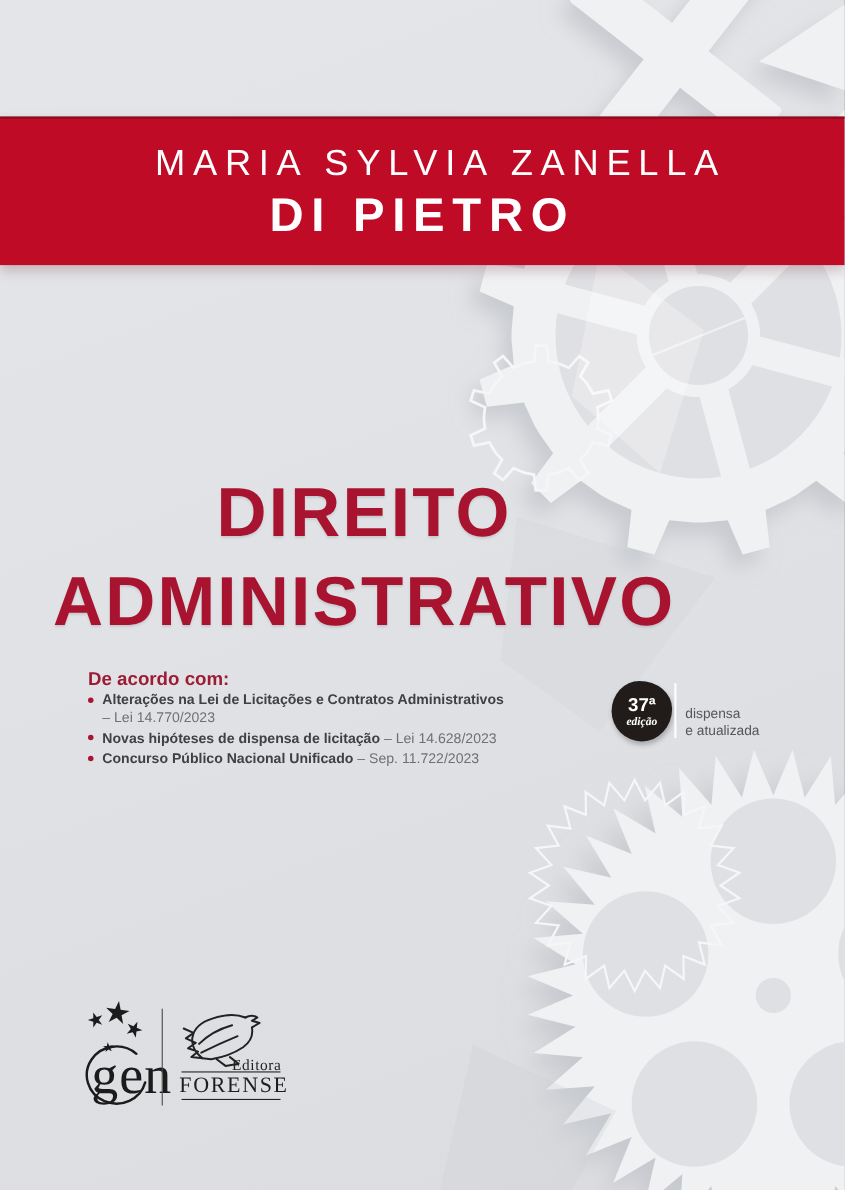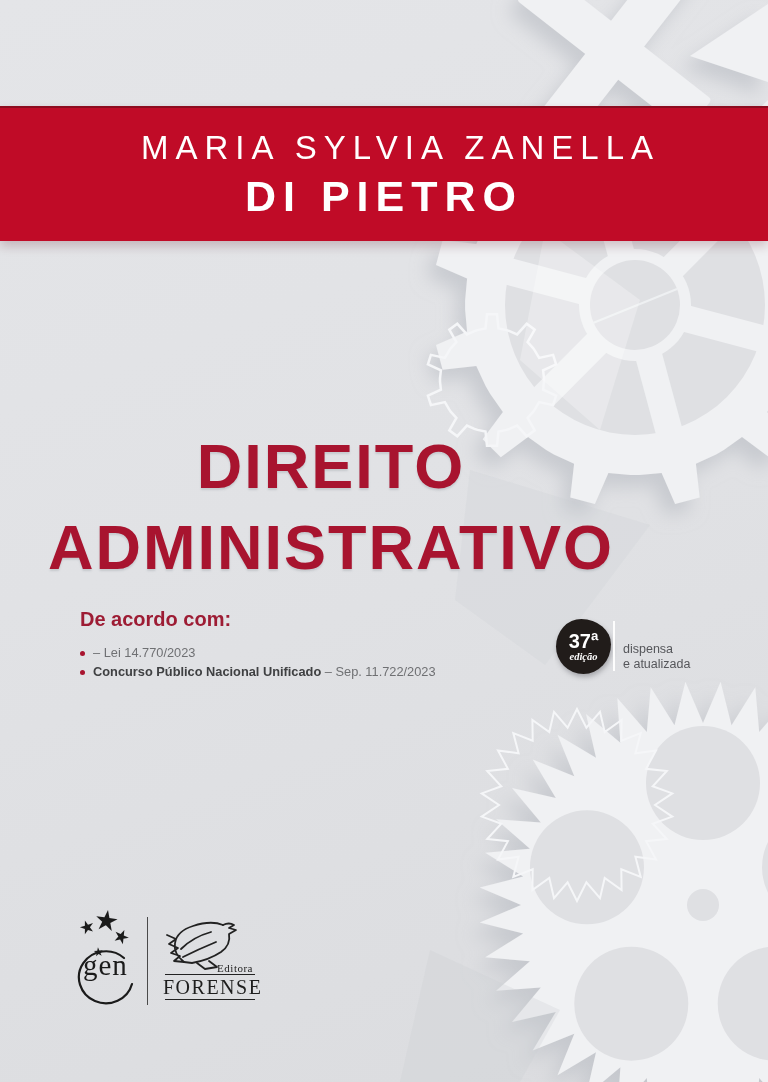--- a/index.html
+++ b/index.html
@@ -29,21 +29,21 @@
 
   
   .title{
     position:absolute;left:0;top:426px;width:662px;text-align:center;
     color:var(--title-red);font-weight:800;font-size:63px;line-height:81px;letter-spacing:2px;
     text-shadow:0 2px 2px rgba(120,130,140,.25);
   }
 
   
   .accordance{position:absolute;left:80px;top:608px;width:490px;}
-  .acc-heading{color:var(--accent-red);font-weight:700;font-size:20px;margin-bottom:14px;}
+  .acc-heading{color:var(--accent-red);font-weight:700;font-size:17px;}
   .acc-list{list-style:none;}
   .acc-list li{
     position:relative;padding-left:13px;margin-bottom:3.5px;
     font-size:12.8px;line-height:15.5px;color:var(--text-dark);
   }
   .acc-list li::before{
     content:"";position:absolute;left:0;top:5.5px;width:5px;height:5px;border-radius:50%;
     background:var(--title-red);
   }
   .acc-bold{font-weight:700;color:var(--text-dark);}
@@ -51,38 +51,38 @@
   .acc-normal.block{display:block;}
 
   
   .edition{position:absolute;left:556px;top:619px;display:flex;}
   .badge{
     width:55px;height:55px;background:var(--badge-black);color:#fff;text-align:center;
     border-radius:46% 54% 50% 50%/50% 46% 54% 50%;
     display:flex;flex-direction:column;justify-content:center;align-items:center;
     box-shadow:1px 3px 5px rgba(60,60,70,.35);
   }
-  .badge-number{font-size:20px;font-weight:800;line-height:20px;letter-spacing:0;}
+  .badge-number{font-size:17px;font-weight:800;line-height:20px;letter-spacing:0;}
   .badge-word{font-size:10.5px;font-style:italic;font-weight:600;line-height:11px;font-family:Liberation Serif, serif;}
   .edition-sep{width:2px;height:50px;background:#fdfdfd;margin:2px 0 0 2px;}
   .edition-note{margin:23px 0 0 8px;font-size:12.5px;line-height:15px;color:var(--note-gray);}
 
   
   .publishers{position:absolute;left:70px;top:903px;width:210px;height:110px;}
   .star{position:absolute;color:var(--ink);line-height:1;}
   .gen-swoosh{position:absolute;left:2px;top:47px;}
   .gen-word{
     position:absolute;left:13px;top:46px;font-family:"Liberation Serif",serif;
-    font-size:29px;color:var(--ink);letter-spacing:1px;
+    font-size:49px;color:var(--ink);letter-spacing:1px;
   }
   .pub-divider{position:absolute;left:77px;top:14px;width:1px;height:88px;background:#4a4a4a;}
   .dove{position:absolute;left:89px;top:6px;}
   .editora{
     position:absolute;left:141px;top:59px;width:42px;text-align:right;
-    font-family:"Liberation Serif",serif;font-size:11px;letter-spacing:.5px;color:#222;
+    font-family:"Liberation Serif",serif;font-size:14px;letter-spacing:.5px;color:#222;
   }
   .forense-rule-top{position:absolute;left:95px;top:71px;width:90px;height:1px;background:#222;}
   .forense-word{
     position:absolute;left:93px;top:73px;width:94px;text-align:left;
     font-family:"Liberation Serif",serif;font-size:20px;letter-spacing:1.5px;color:#1e1e1e;
   }
   .forense-rule-bottom{position:absolute;left:95px;top:96px;width:90px;height:1px;background:#222;}
 </style>
 </head>
 <body>
@@ -137,21 +137,22 @@
   </div>
 
   <div class="title">
     <div>DIREITO</div>
     <div>ADMINISTRATIVO</div>
   </div>
 
   <div class="accordance">
     <div class="acc-heading">De acordo com:</div>
     <ul class="acc-list" id="acc-list">
-        <li><span class="acc-normal block">– Lei 14.770/2023</span></li>
+        <li><span class="acc-bold">Alterações na Lei de Licitações e Contratos Administrativos</span><span class="acc-normal block">– Lei 14.770/2023</span></li>
+        <li><span class="acc-bold">Novas hipóteses de dispensa de licitação</span><span class="acc-normal"> – Lei 14.628/2023</span></li>
         <li><span class="acc-bold">Concurso Público Nacional Unificado</span><span class="acc-normal"> – Sep. 11.722/2023</span></li>
       </ul>
   </div>
 
   <div class="edition">
     <div class="badge">
       <div class="badge-number">37ª</div>
       <div class="badge-word">edição</div>
     </div>
     <div class="edition-sep"></div>

